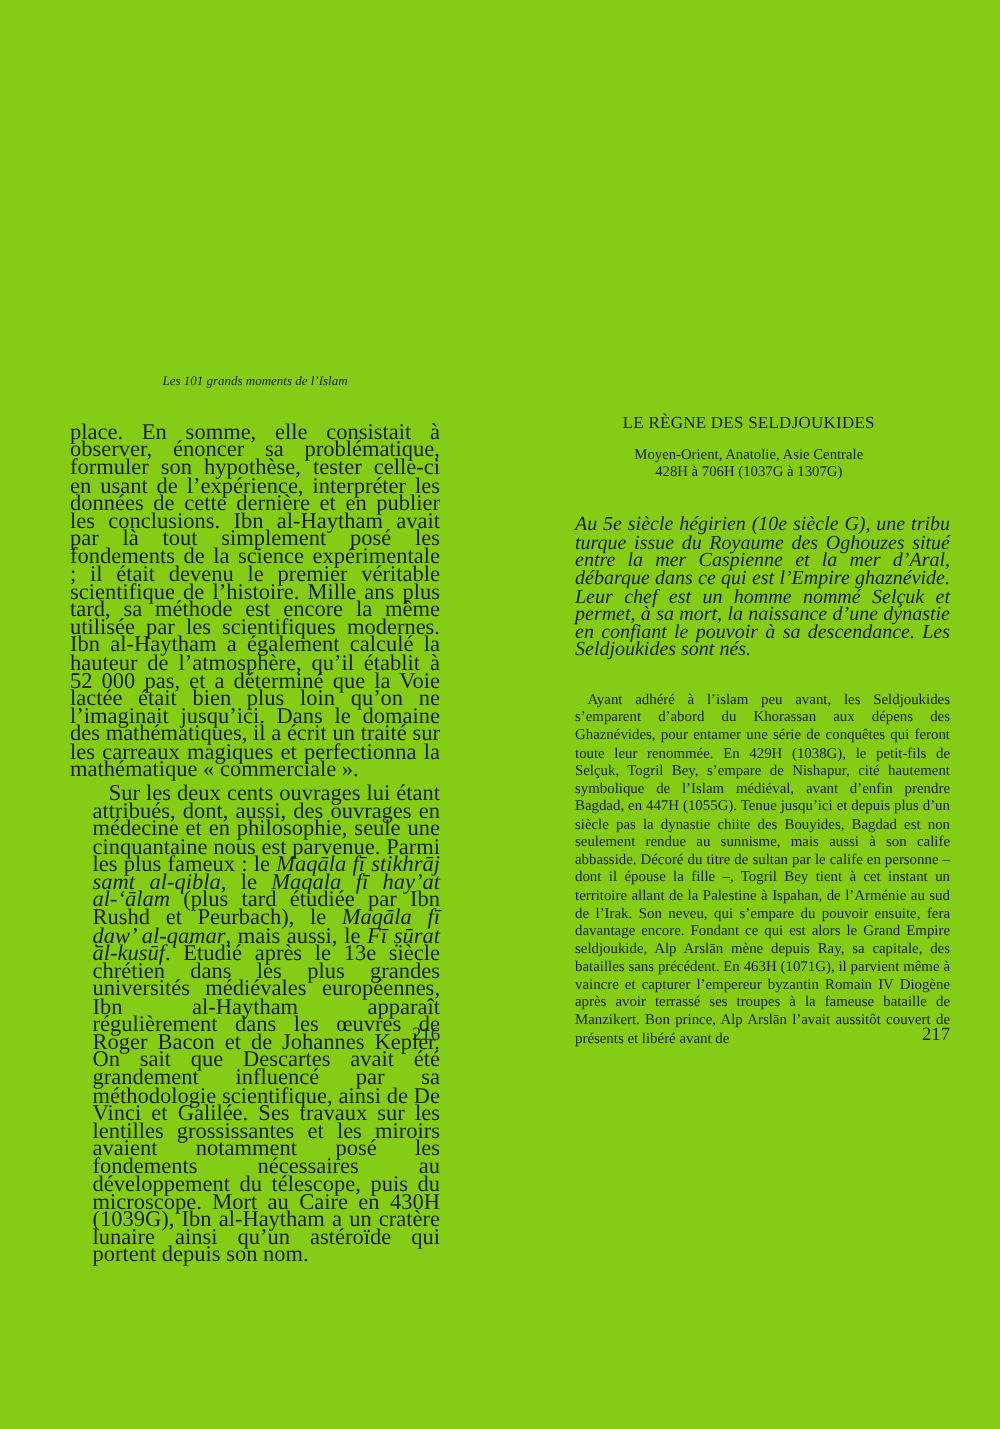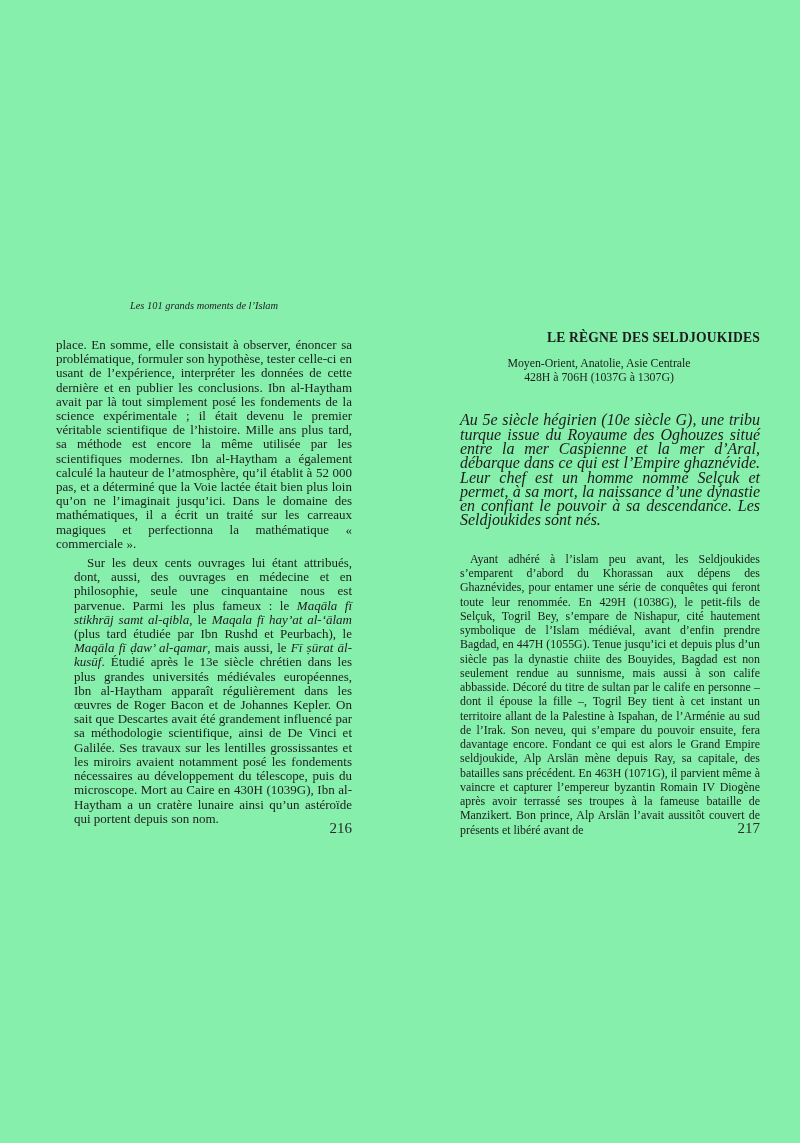--- a/index.html
+++ b/index.html
@@ -1,60 +1,60 @@
 <!DOCTYPE html>
 <html><head>
 <meta charset="utf-8">
 <style>
   html, body { margin: 0; padding: 0; background: #ffffff; }
   .spread {
     position: relative;
     width: 800px;
     height: 1143px;
-    background: #86efac;
+    background: #84cc16;
     color: #1c1c1c;
     font-family: "Liberation Serif", "DejaVu Serif", serif;
     overflow: hidden;
   }
   
   .left-page {
     position: absolute;
     left: 56px; top: 299px;
     width: 296px;
   }
   .running-title {
     text-align: center;
     font-style: italic;
     font-size: 10.4px;
     line-height: 13px;
     color: #222222;
   }
   .left-page .body-text { margin-top: 26px; }
   .body-text p {
     margin: 0;
-    font-size: 13px;
+    font-size: 18px;
     line-height: 14.2px;
     text-align: justify;
     text-justify: inter-word;
   }
   .body-text p + p { margin-top: 5px; margin-left: 18px; }
   .body-text p.indented { text-indent: 13px; }
   .body-text em { font-style: italic; }
   
   .right-page {
     position: absolute;
     left: 438px; top: 330px;
     width: 322px;
   }
   .chapter-title {
-    text-align: right;
+    text-align: center;
     font-size: 13.6px;
     line-height: 16px;
     letter-spacing: 0.2px;
-    font-weight: bold;
+    font-weight: normal;
     margin: 0;
   }
   .chapter-subtitle {
     margin-top: 10px;
     text-align: center;
     font-size: 11.8px;
     line-height: 14.2px;
   }
   .lead-paragraph {
     margin: 29px 0 0 22px;

